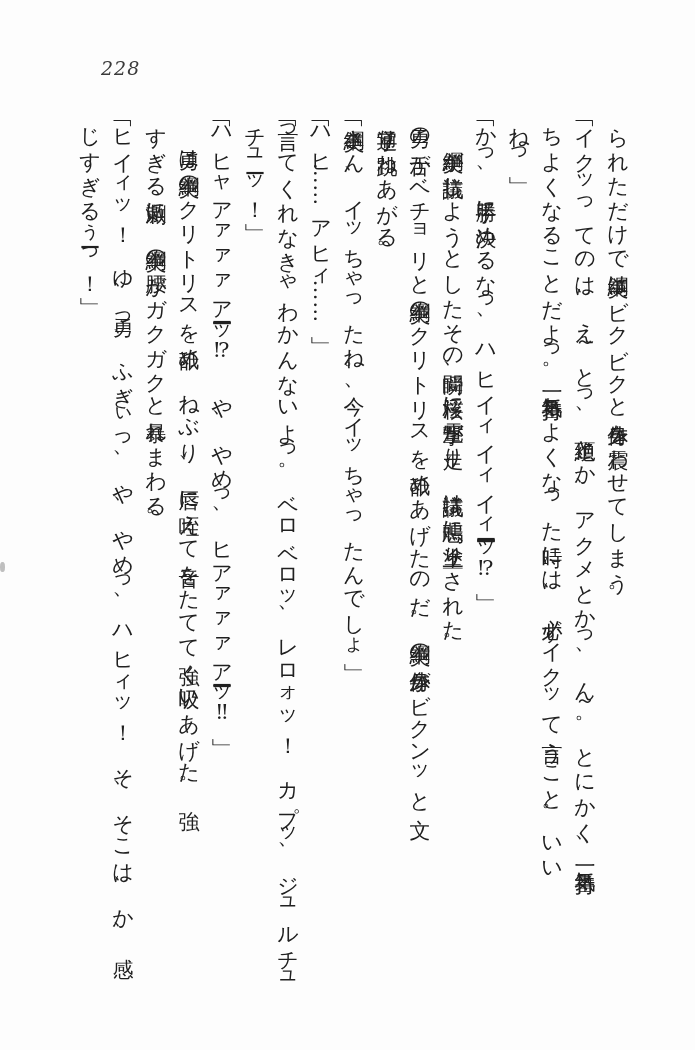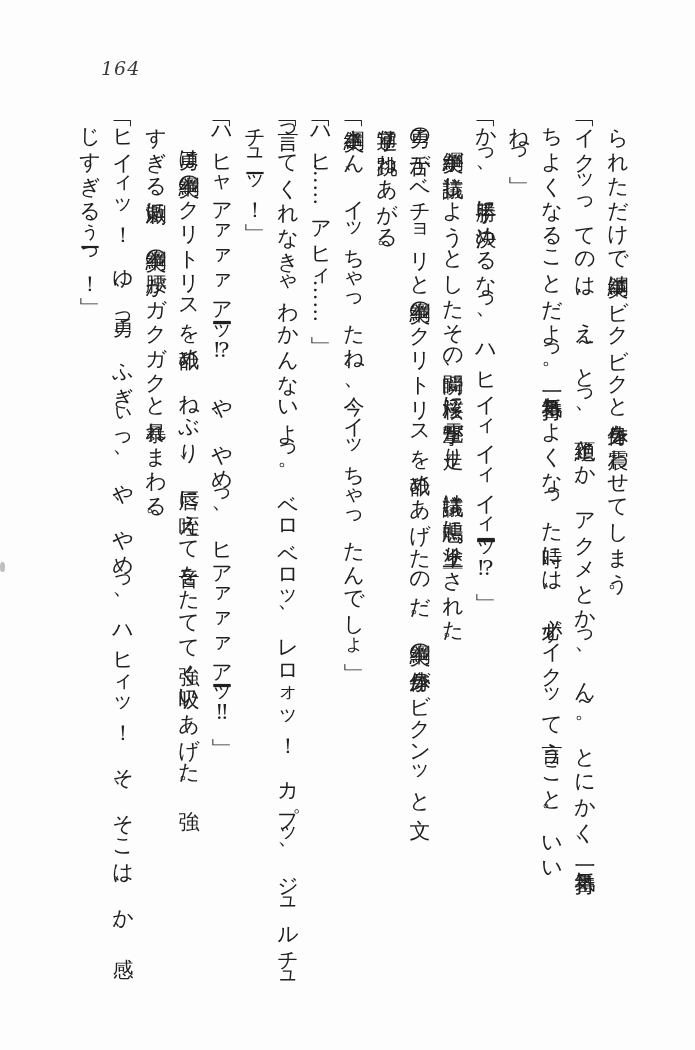--- a/index.html
+++ b/index.html
@@ -58,21 +58,21 @@
     background: #8d8d8d;
     border-radius: 45%;
     opacity: 0.55;
   }
 </style>
 </head>
 <body>
 
 <div class="page">
 
-  <span class="page-number">164</span>
+  <span class="page-number">228</span>
 
   <div class="text-block">
       <p>られただけで美綱はビクビクと身体を震わせてしまう。</p>
       <p>「イクッってのは、え～とっ、絶頂とか、アクメとかっ、ん～。とにかく、一番気持</p>
       <p>ちよくなることだよっ。一番気持ちよくなった時には、必ずイクッて言うこと。いい</p>
       <p>ねっ」</p>
       <p>「かっ、勝手に決めるなっ、ハヒイィイィイィーーーーッ⁉」</p>
       <p>　美綱が抗議しようとしたその瞬間、淫核に電撃が走り、抗議は悲鳴に上塗りされた。</p>
       <p>勇の舌がベチョリと美綱のクリトリスを舐めあげたのだ。美綱の身体がビクンッと文</p>
       <p>字通り跳ねあがる。</p>

